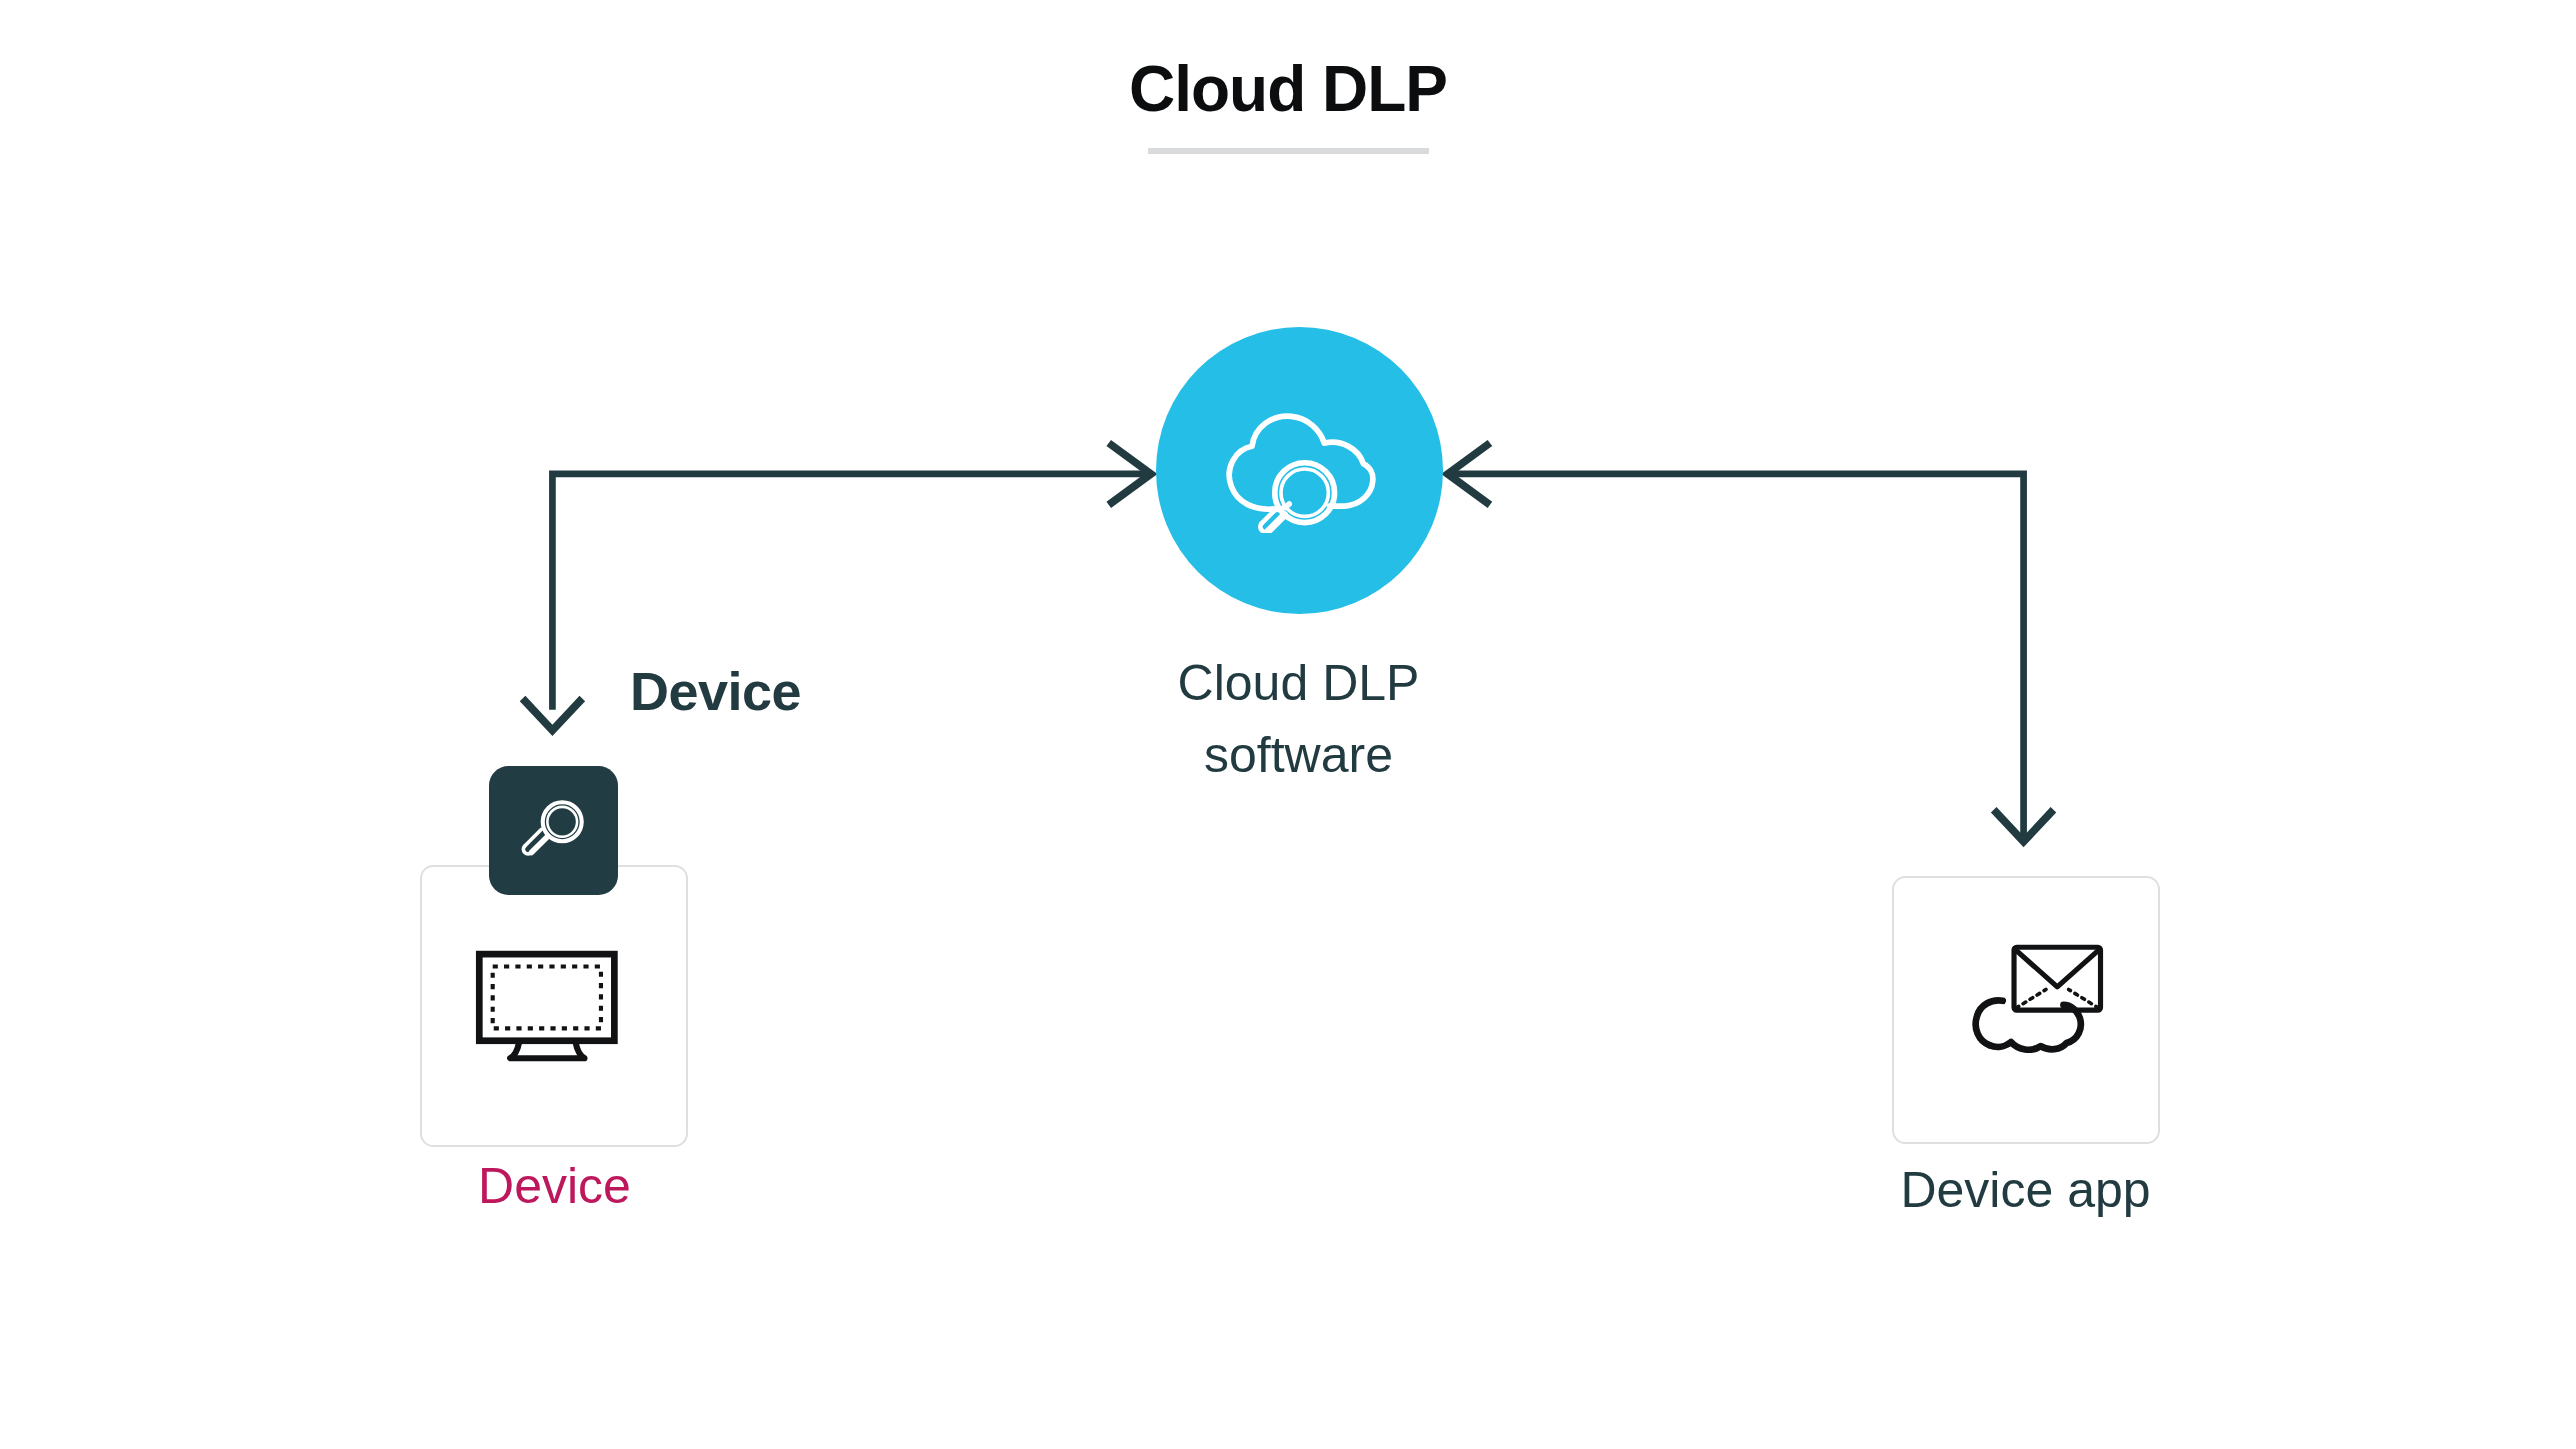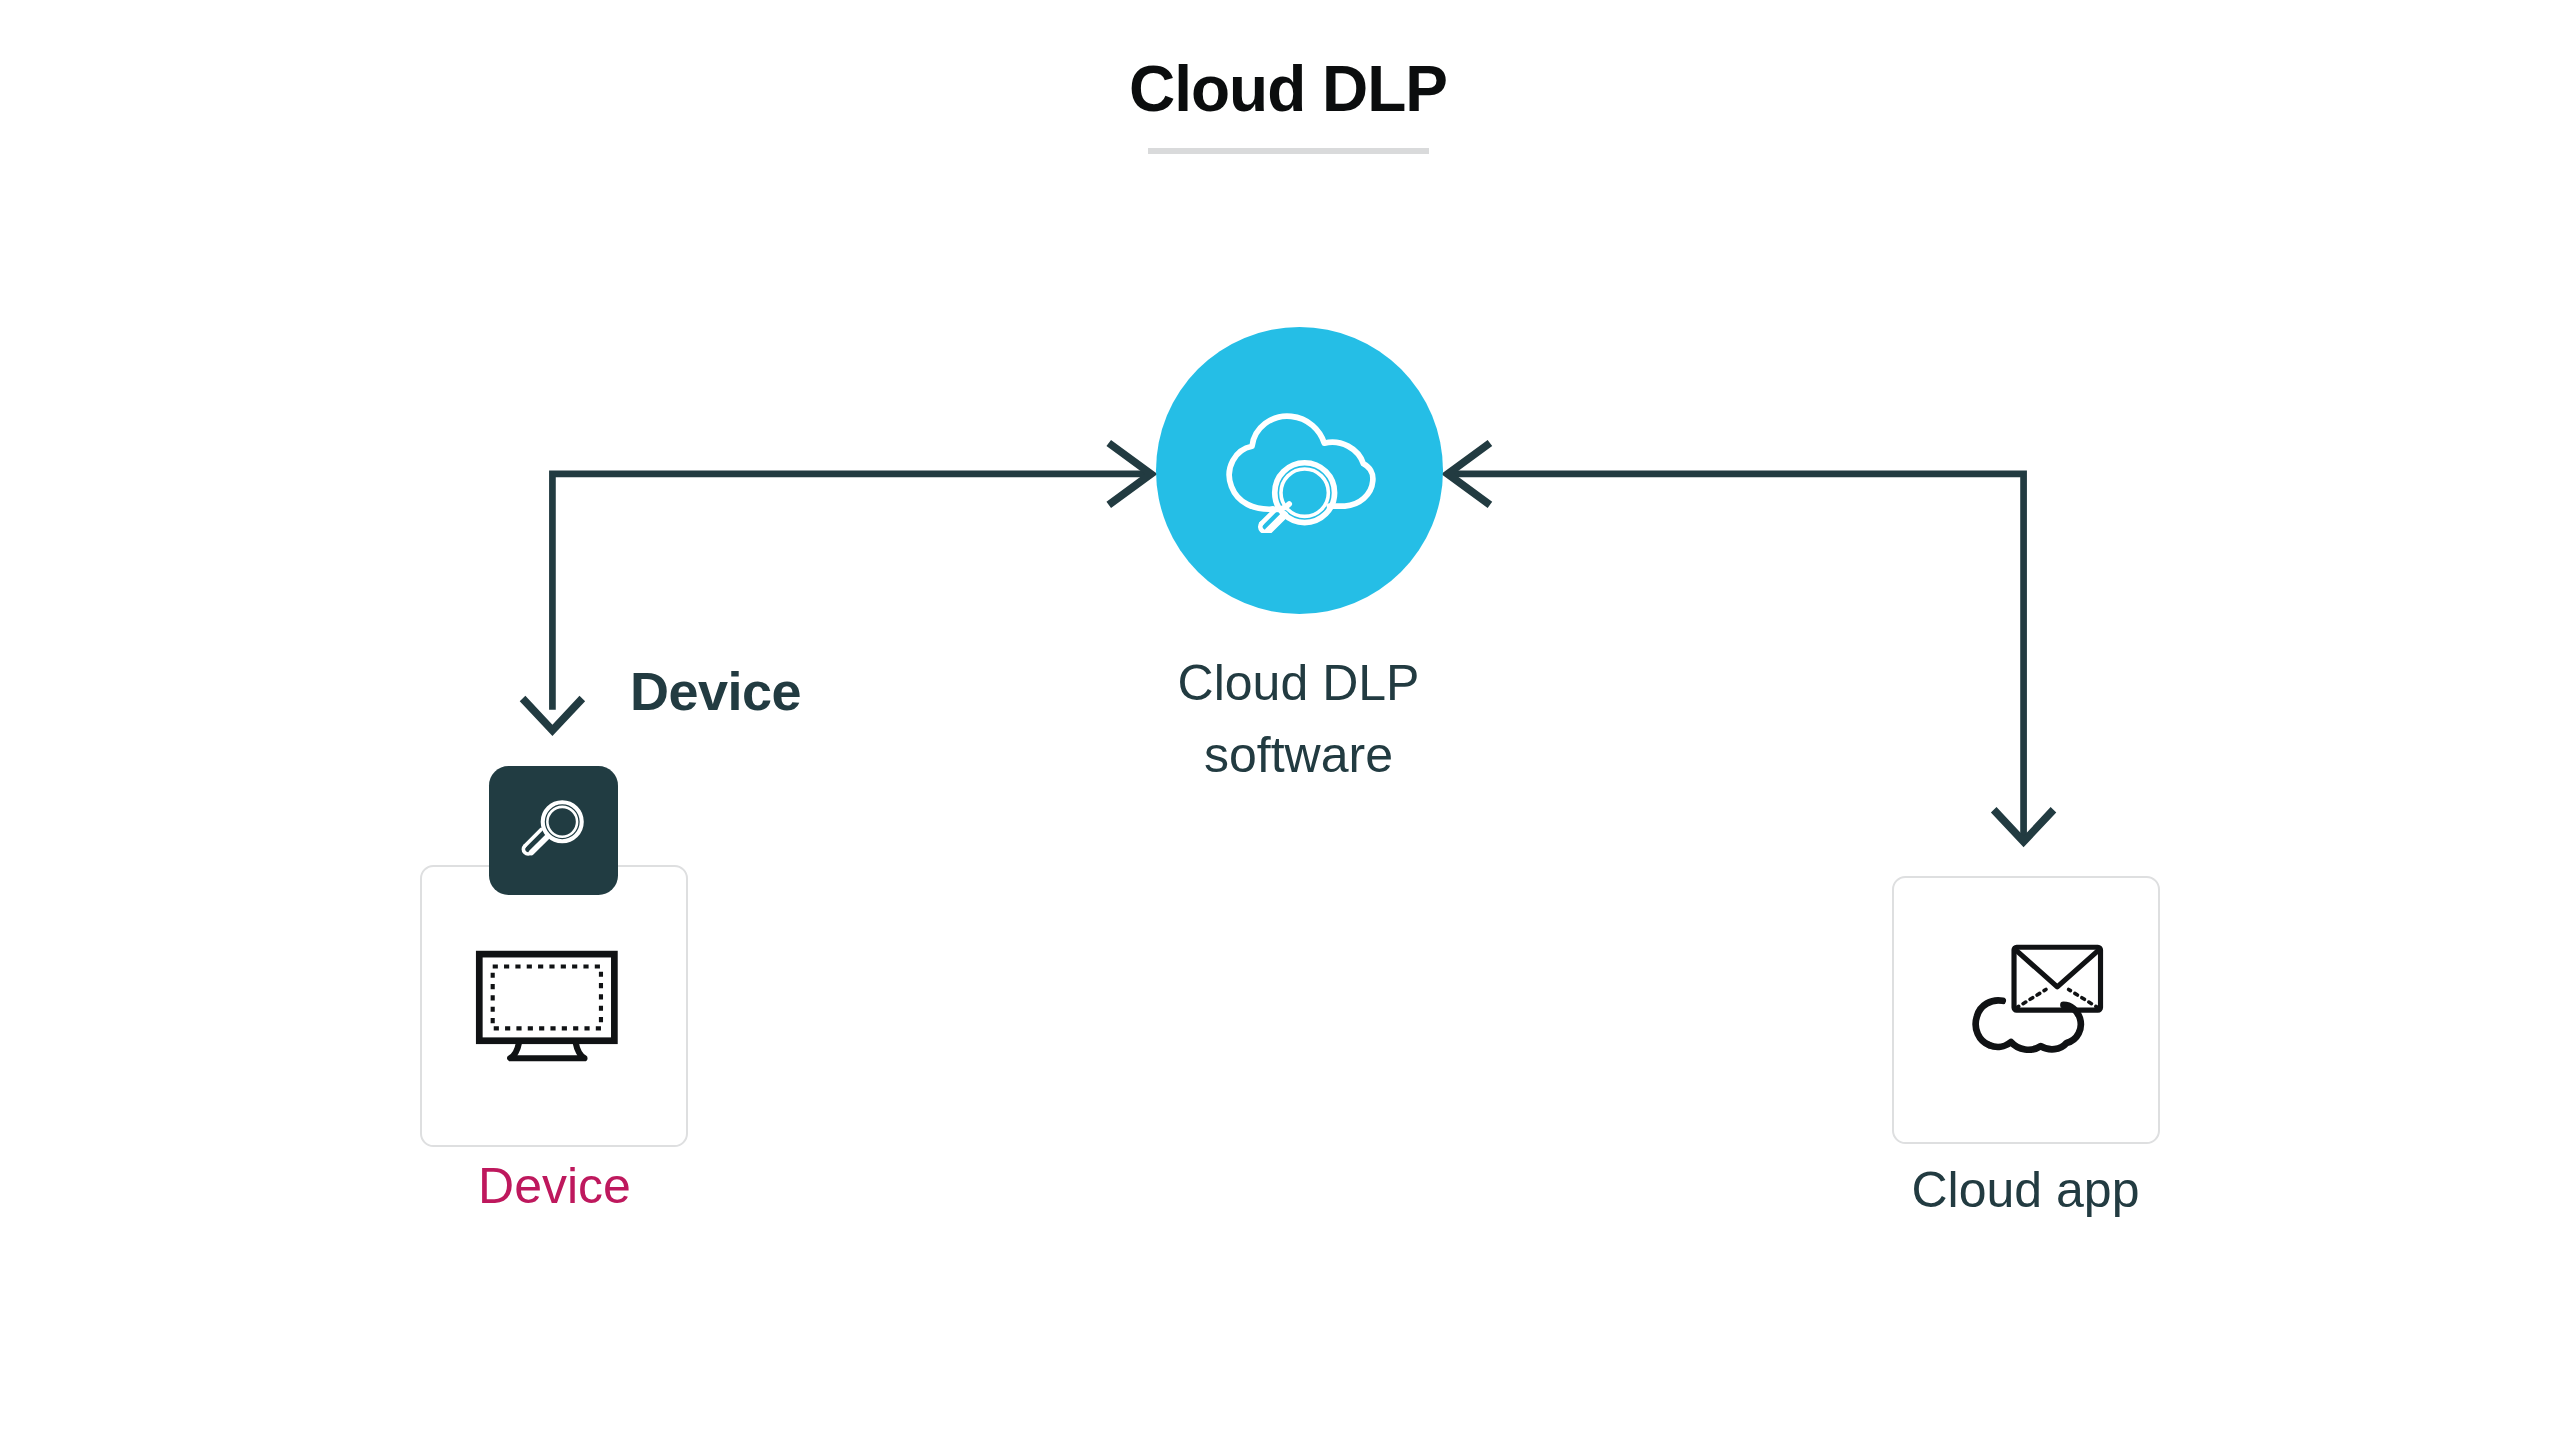--- a/index.html
+++ b/index.html
@@ -263,16 +263,16 @@
                C 74 118 52 130 46 152
                C 38 176 50 200 70 208" stroke-width="13"></path>
       <path d="M 70 208
                C 84 214 100 212 112 202
                C 126 218 152 222 170 210
                C 186 220 208 218 220 204
                C 242 198 252 176 246 156
                C 241 140 228 130 214 130" stroke-width="13"></path>
     </svg>
   </div>
-  <div class="cloudapp-label">Cloud app</div>
+  <div class="cloudapp-label">Device app</div>
 
 </div>
 
 
 </body></html>

